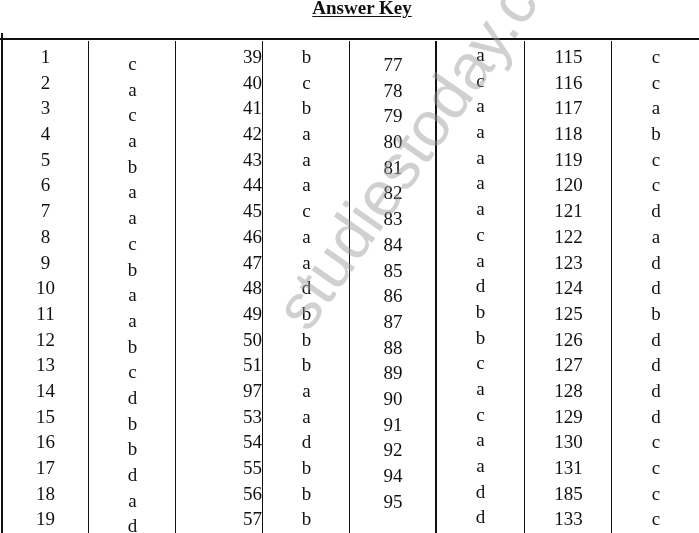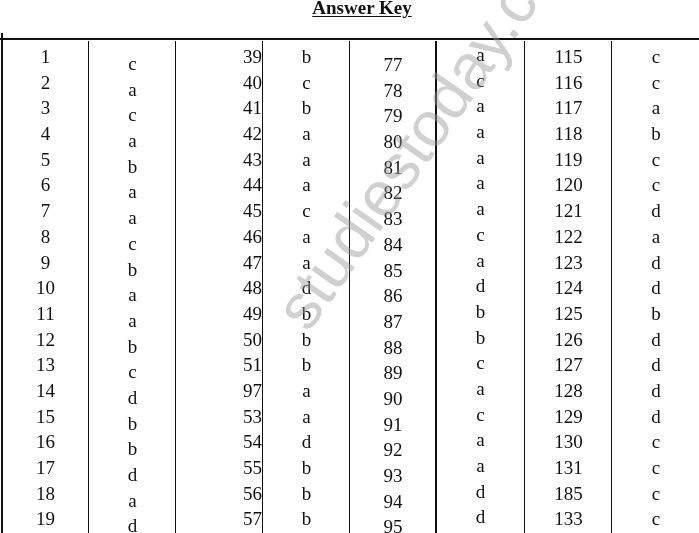--- a/index.html
+++ b/index.html
@@ -127,21 +127,20 @@
       <div>83</div>
       <div>84</div>
       <div>85</div>
       <div>86</div>
       <div>87</div>
       <div>88</div>
       <div>89</div>
       <div>90</div>
       <div>91</div>
       <div>92</div>
-      <div>93</div>
       <div>94</div>
       <div>95</div>
     </div>
     <div class="col" style="left: 437px; width: 87px; top: 42px;">
       <div>a</div>
       <div>c</div>
       <div>a</div>
       <div>a</div>
       <div>a</div>
       <div>a</div>

